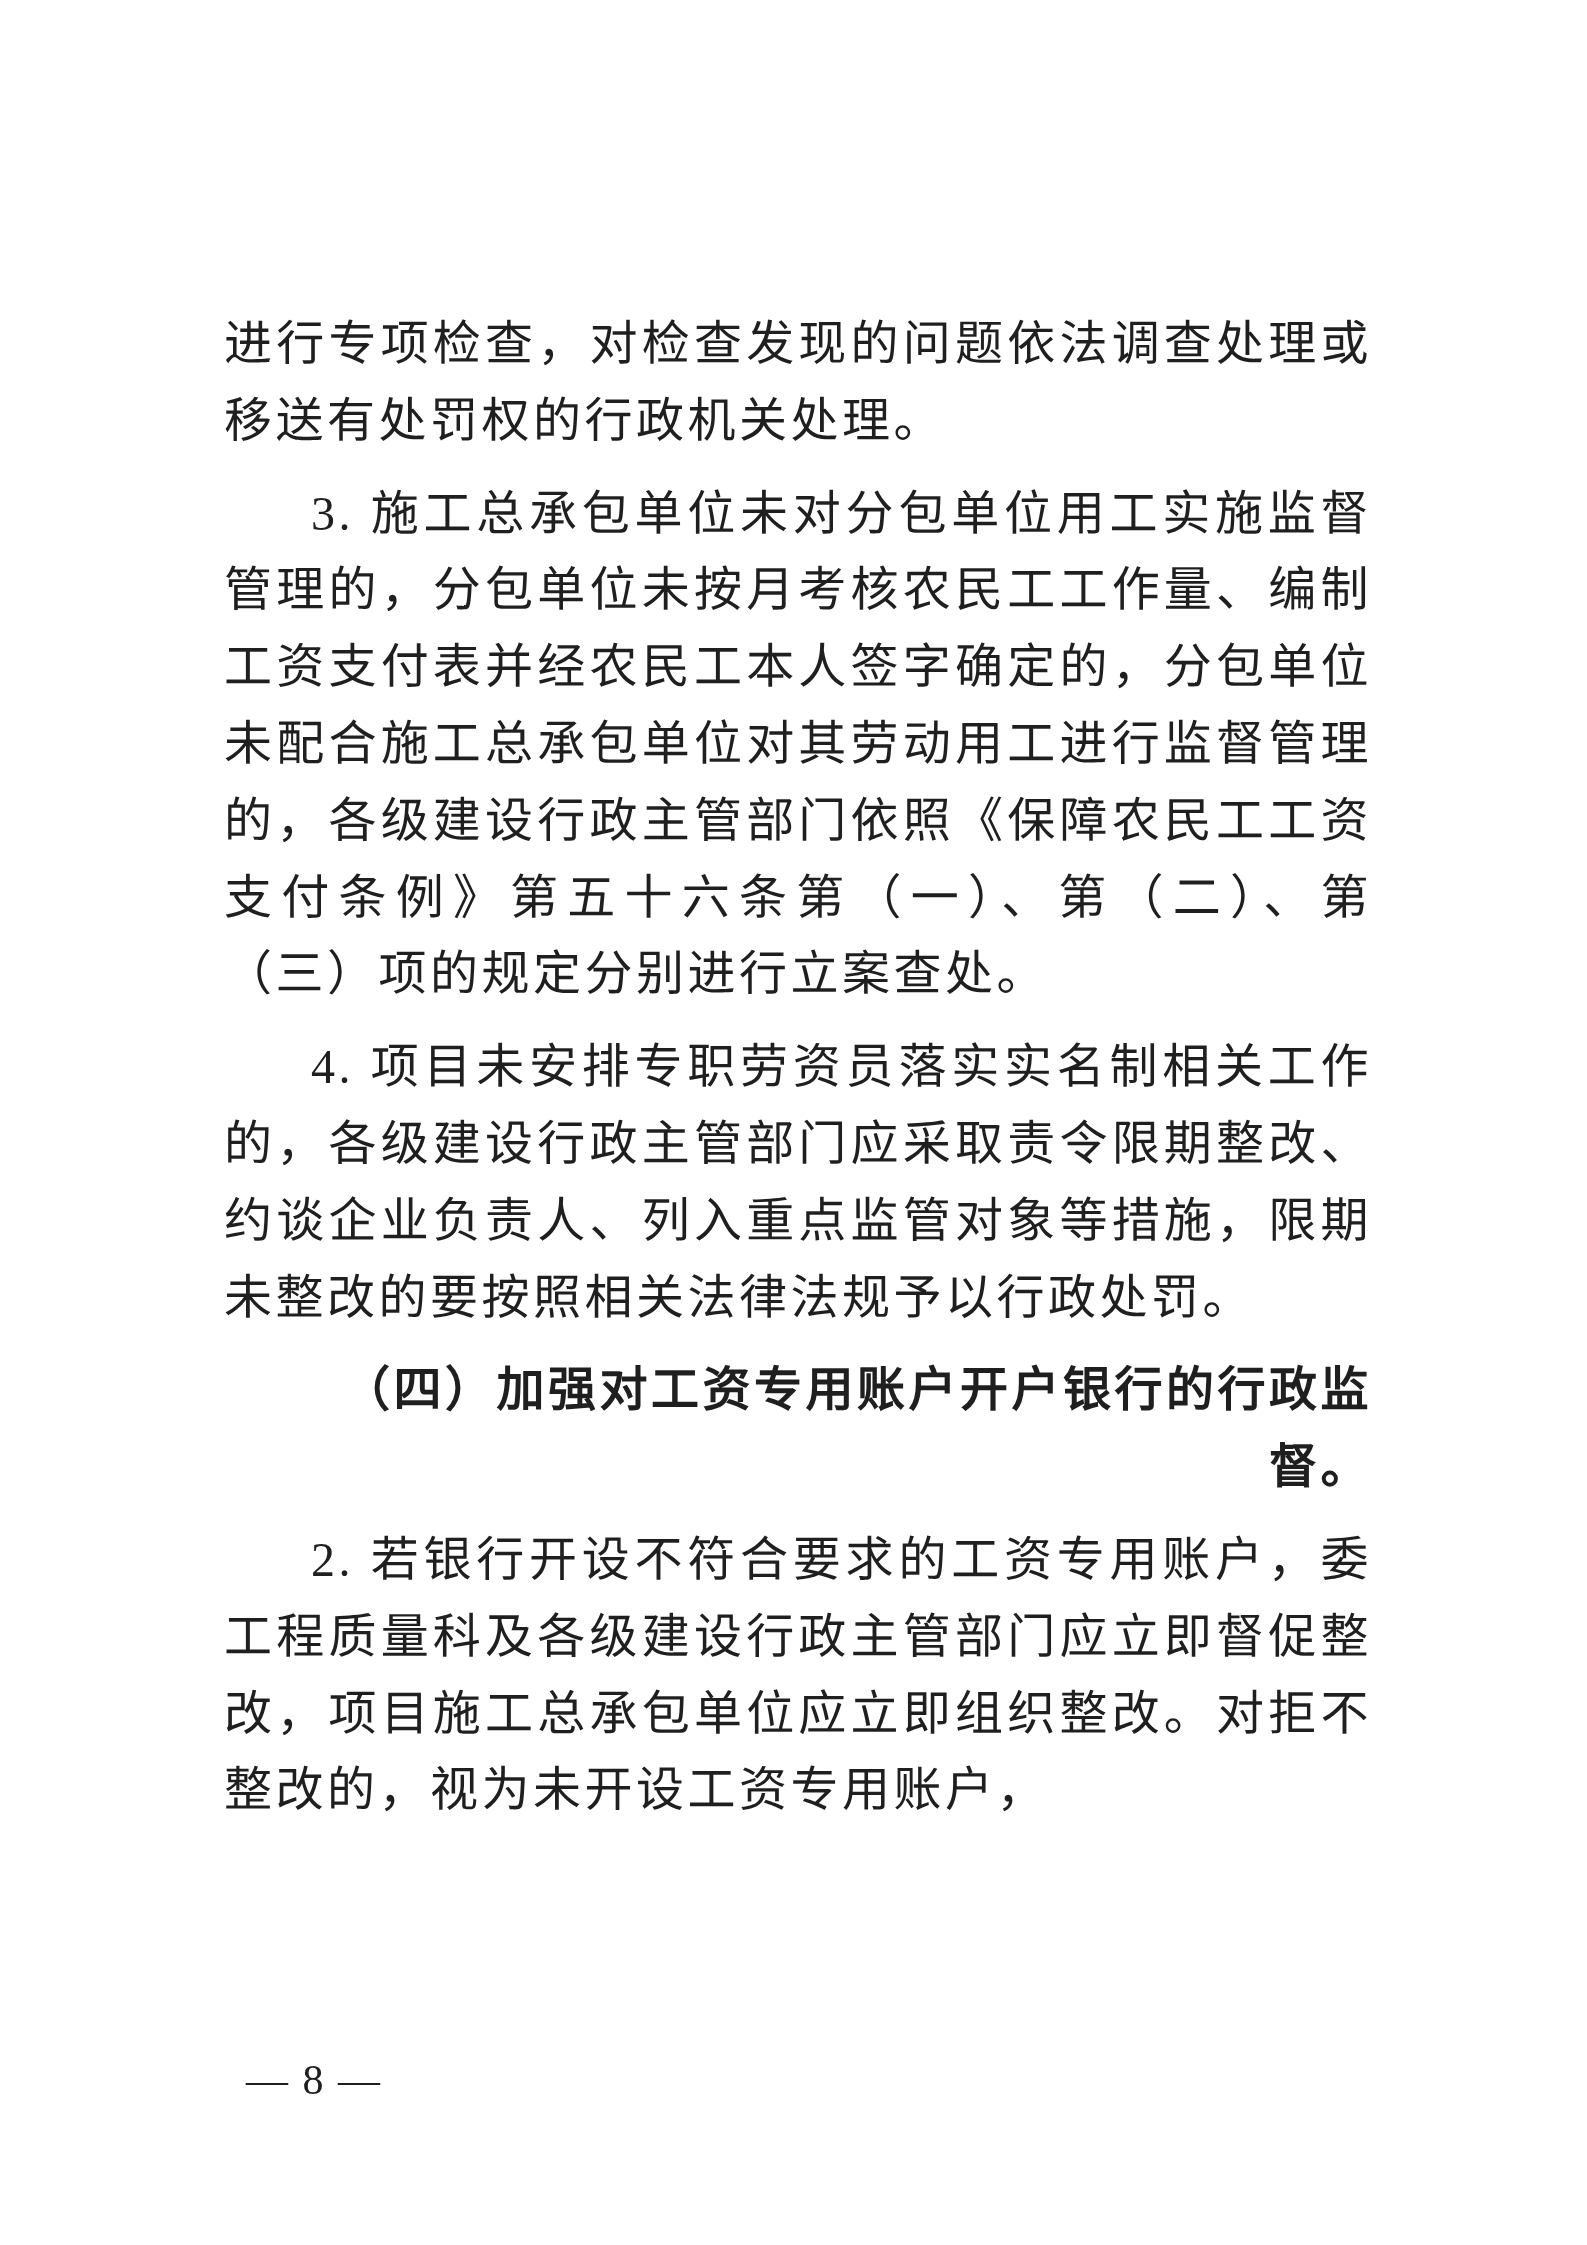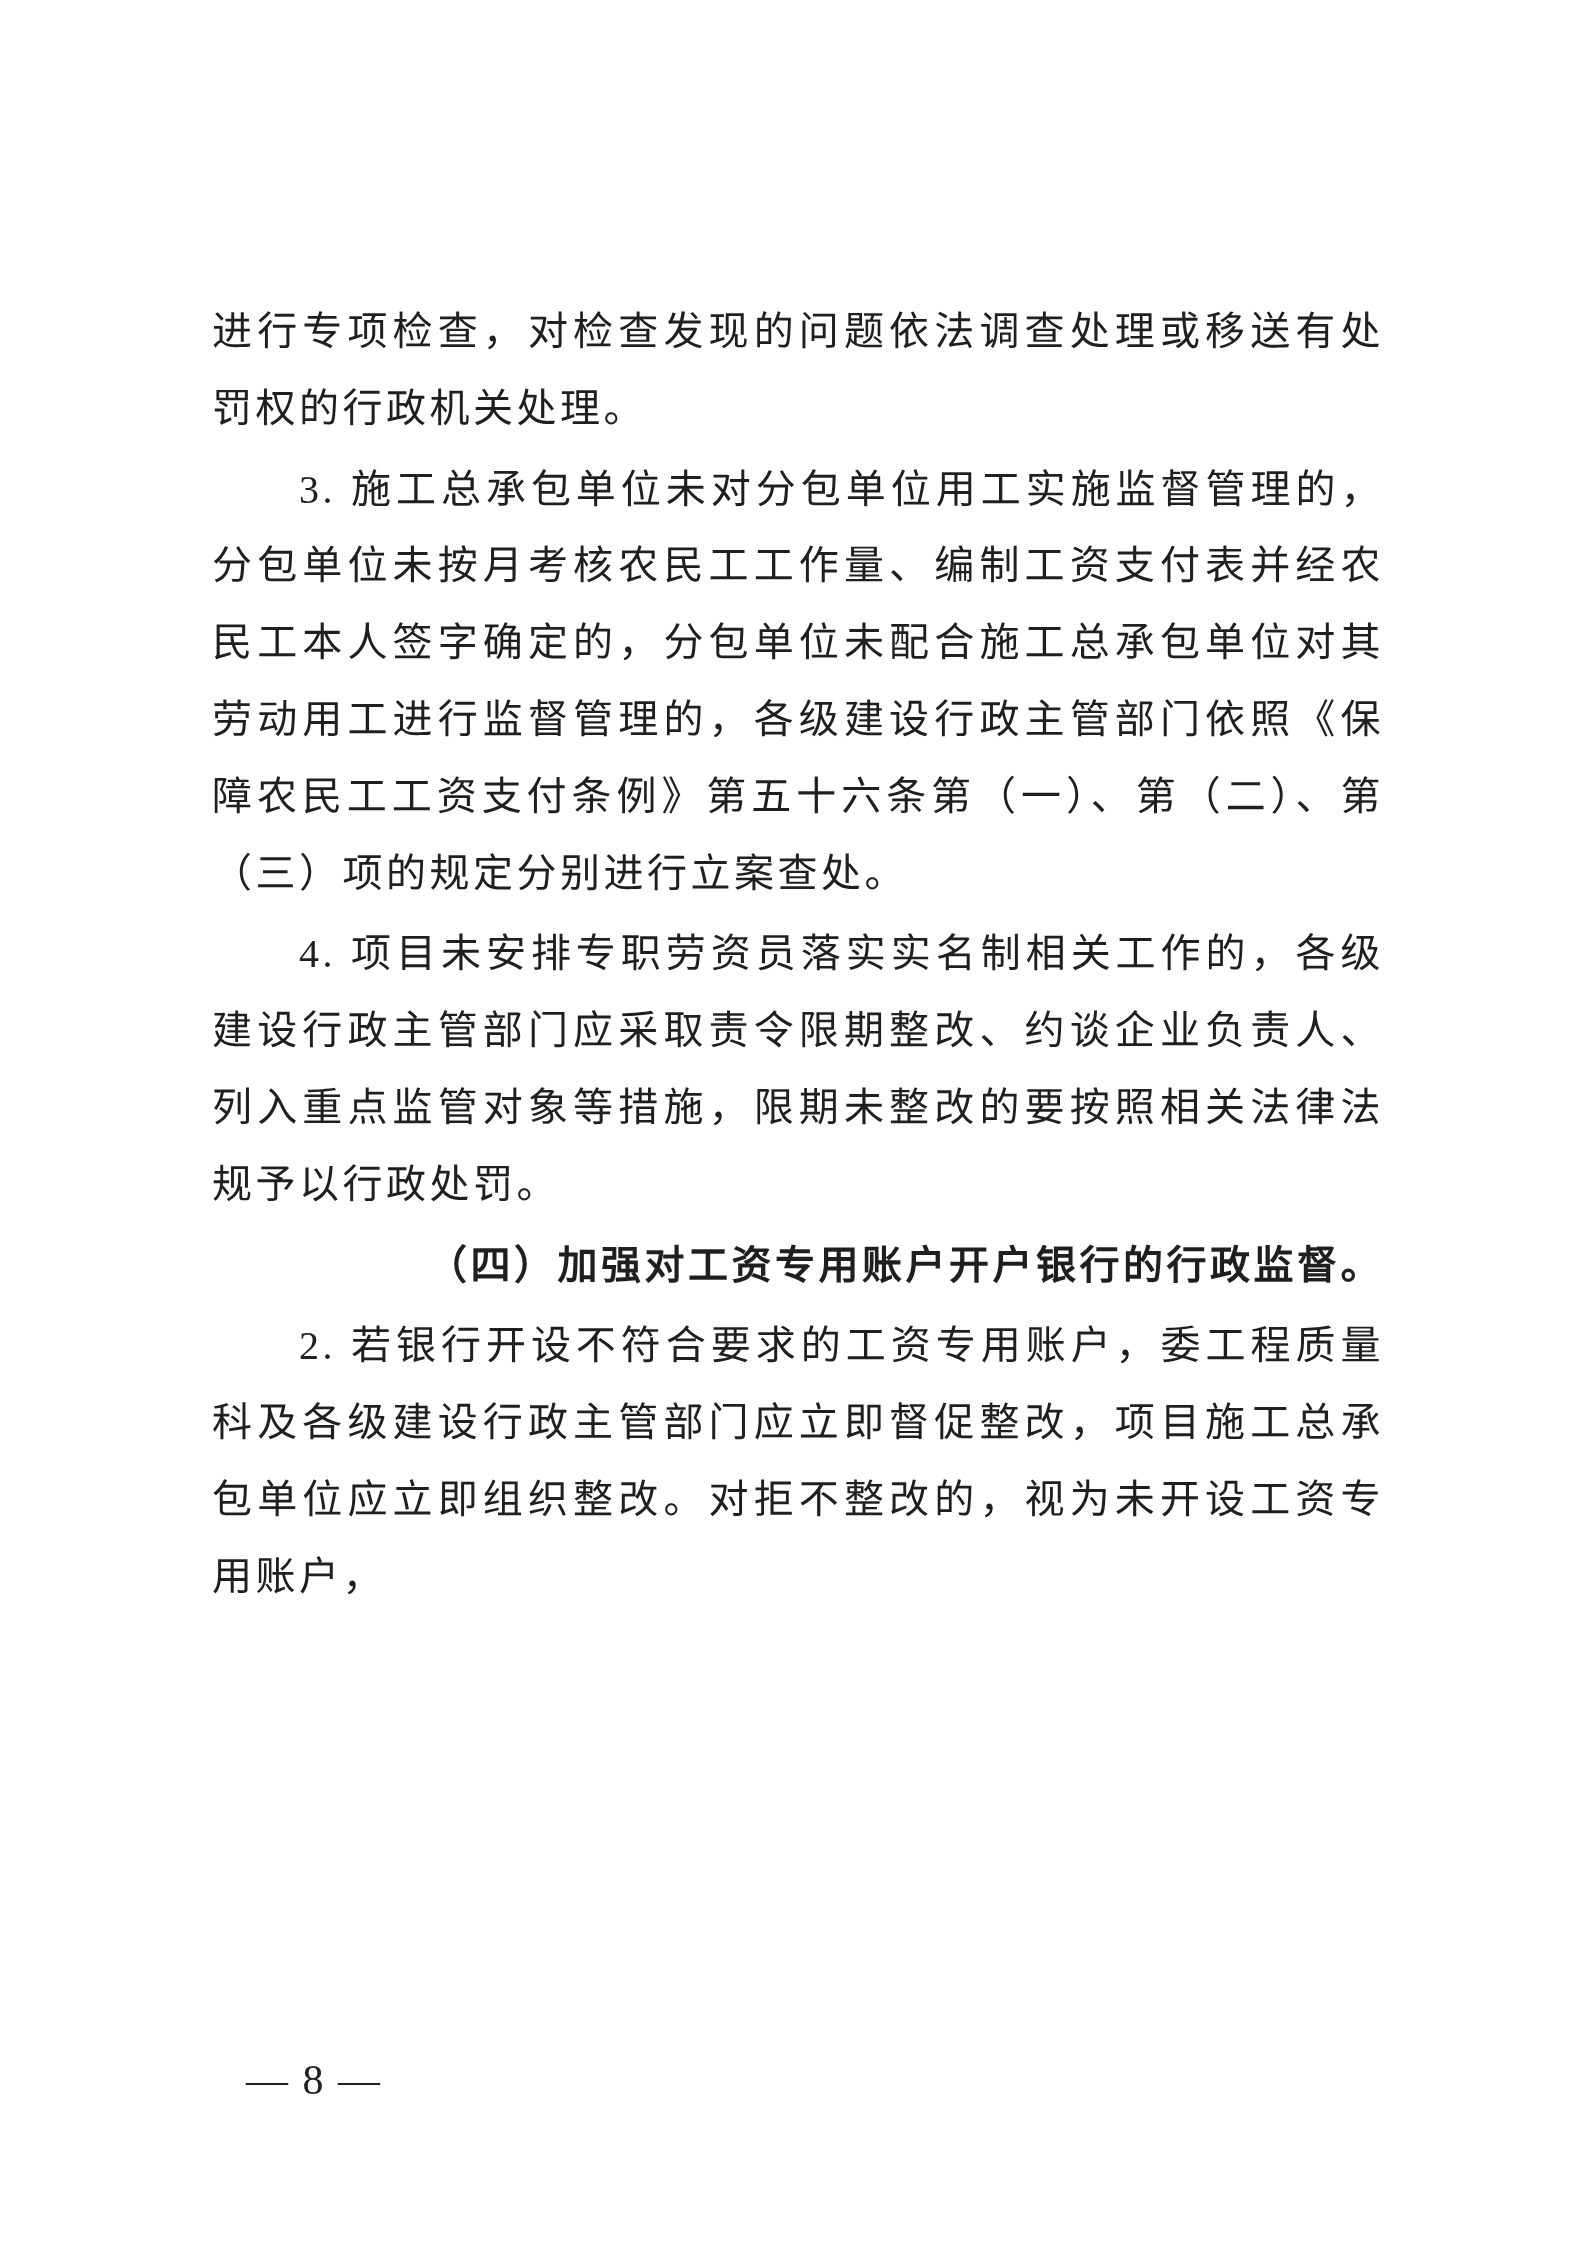--- a/index.html
+++ b/index.html
@@ -16,23 +16,23 @@
     font-family: "Liberation Serif", "DejaVu Serif", serif;
     overflow: hidden;
   }
   .body-text {
     position: absolute;
     left: 208px;
     top: 290px;
     width: 1180px;
   }
   .para {
-    margin: 4px;
+    margin: 16px;
     padding: 0;
-    font-size: 40px;
+    font-size: 48px;
     line-height: 76.8px;
     letter-spacing: 3.5px;
     text-align: justify;
     text-justify: inter-ideograph;
     text-justify: inter-character;
     line-break: strict;
     text-indent: 87px;
   }
   .para.flush {
     text-indent: 0;

